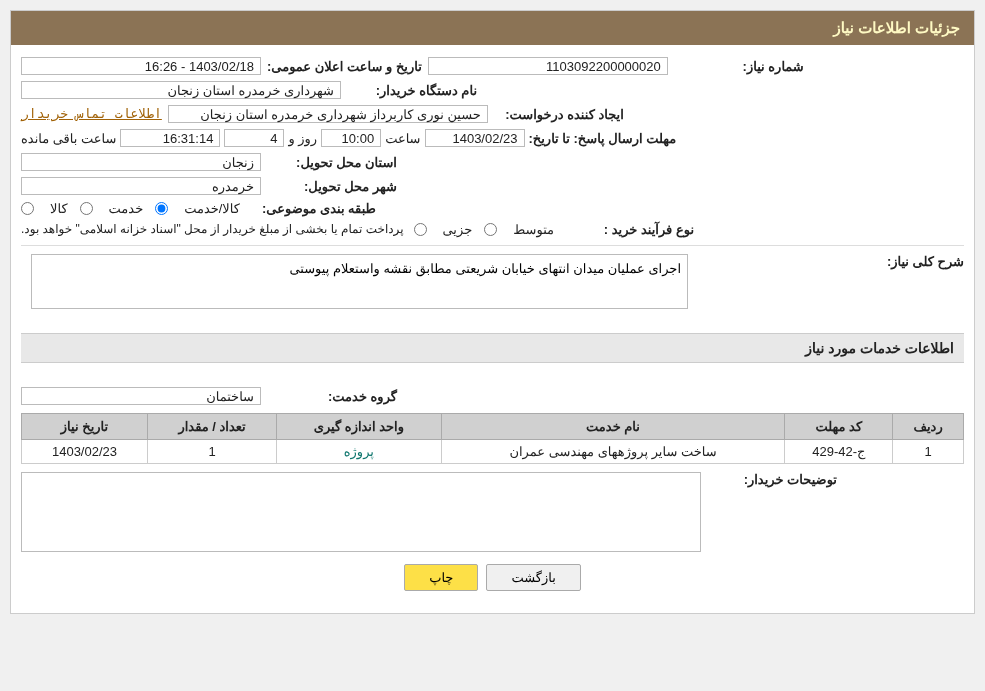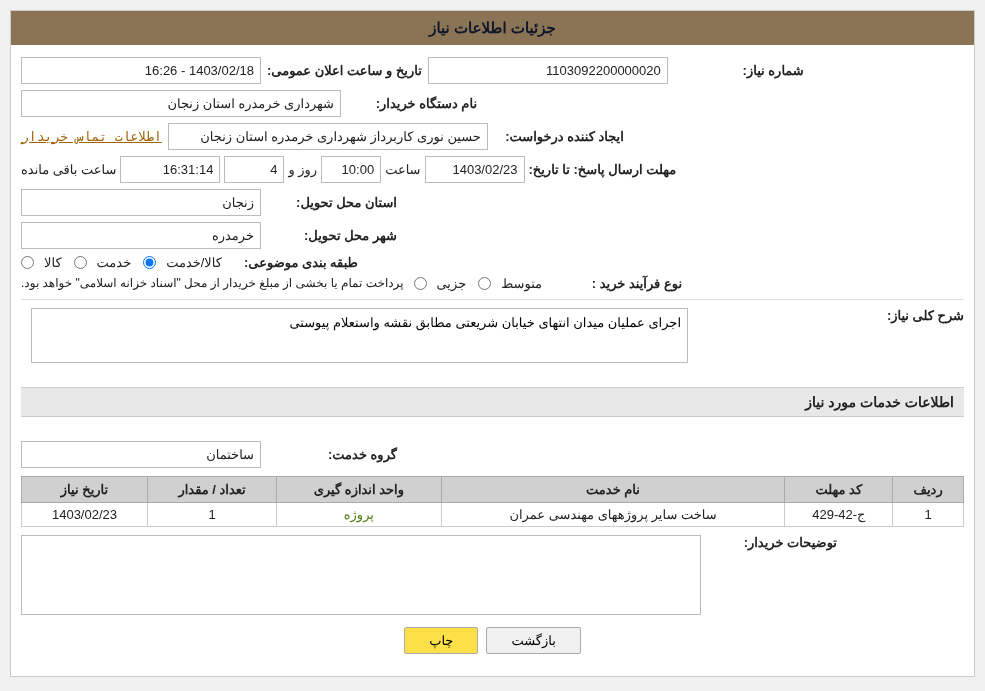--- a/index.html
+++ b/index.html
@@ -15,22 +15,22 @@
       min-height: 691px;
       background: #f0f0f0;
       padding: 10px;
     }
     .main-panel {
       background: #fff;
       border: 1px solid #ccc;
     }
     .panel-header {
       background: #8B7355;
-      color: #0f172a;
-      text-align: center;
+      color: #fef9c3;
+      text-align: right;
       padding: 8px 14px;
       font-size: 15px;
       font-weight: bold;
     }
     .panel-body {
       padding: 12px 10px;
     }
     .info-row {
       display: flex;
       align-items: center;
@@ -42,21 +42,21 @@
       font-weight: bold;
       white-space: nowrap;
       min-width: 130px;
       text-align: right;
     }
     .value-box {
       border: 1px solid #bbb;
       background: #fff;
       padding: 3px 6px;
       min-width: 180px;
-      height: 27px;
+      height: 18px;
       display: inline-flex;
       align-items: center;
     }
     .value-box.wide { min-width: 320px; }
     .value-box.medium { min-width: 240px; }
     .value-box.small { min-width: 100px; }
     .value-box.xsmall { min-width: 60px; }
     .link-text {
       color: #a16207;
       text-decoration: underline;
@@ -84,21 +84,21 @@
     }
     .radio-group {
       display: flex;
       align-items: center;
       gap: 12px;
       direction: rtl;
     }
     .radio-item {
       display: flex;
       align-items: center;
-      gap: 10px;
+      gap: 16px;
     }
     .process-row {
       display: flex;
       align-items: flex-start;
       justify-content: flex-end;
       gap: 10px;
       margin-bottom: 6px;
     }
     .process-text {
       max-width: 580px;
@@ -294,21 +294,21 @@
             <th>واحد اندازه گیری</th>
             <th>تعداد / مقدار</th>
             <th>تاریخ نیاز</th>
           </tr>
         </thead>
         <tbody id="services-tbody">
         <tr>
       <td>1</td>
       <td>ج-42-429</td>
       <td>ساخت سایر پروژههای مهندسی عمران</td>
-      <td style="color:#4d7c0f; cursor:pointer;">پروژه</td>
+      <td style="color:#0f766e; cursor:pointer;">پروژه</td>
       <td>1</td>
       <td>1403/02/23</td>
     </tr>
           </tbody>
       </table>
 
       <div class="buyer-desc-row">
         <span class="label description-label">توضیحات خریدار:</span>
         <textarea class="buyer-desc-box" style="font-family: Tahoma, Arial, sans-serif; font-size: 13px; direction: rtl; width: 680px;"></textarea>
       </div>

